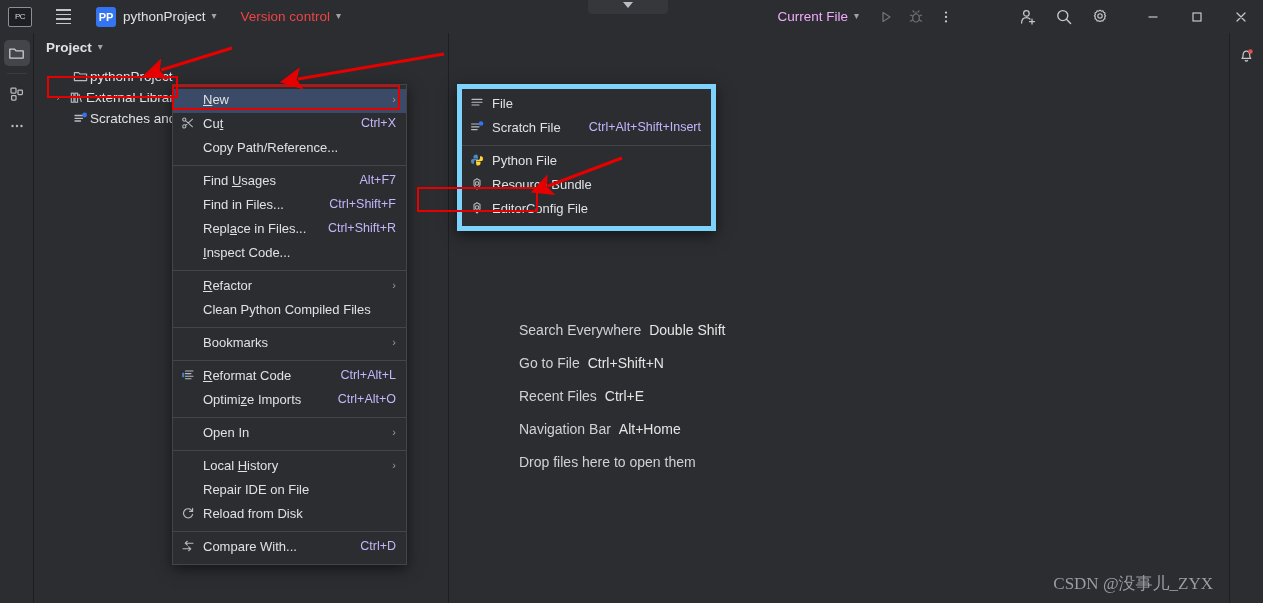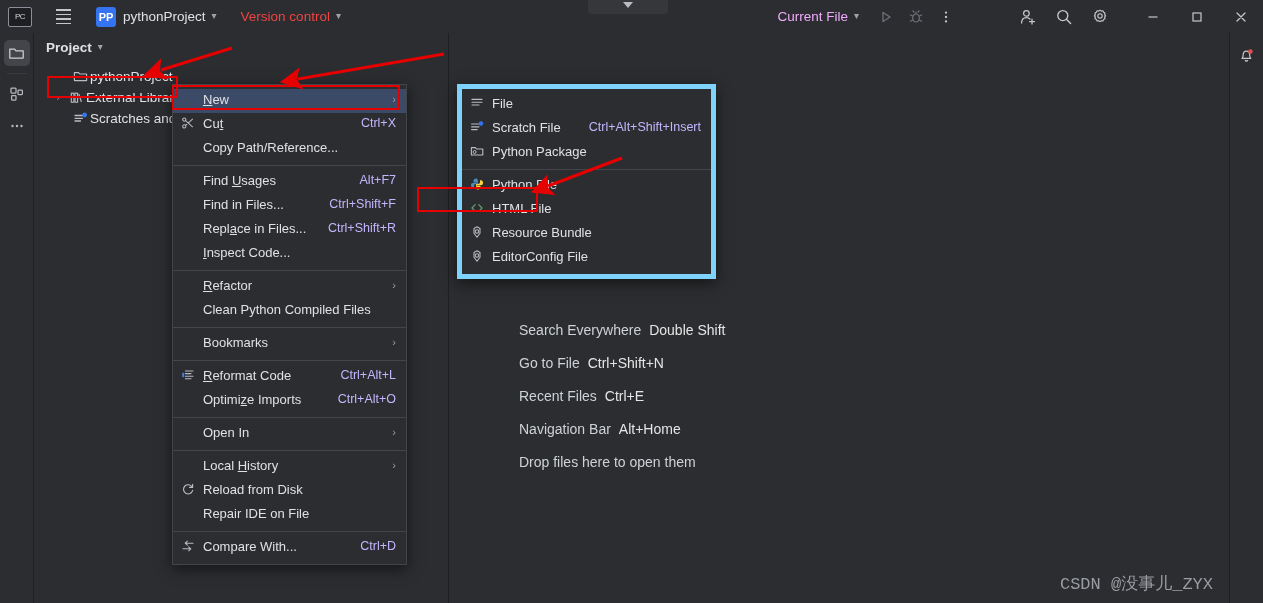--- a/index.html
+++ b/index.html
@@ -88,21 +88,21 @@
   .editor {
     position: absolute; left: 450px; top: 33px; right: 34px; bottom: 0;
     background: #2b2d30;
   }
   .hints { position: absolute; left: 69px; top: 289px; }
   .hint-row { height: 33px; display: flex; align-items: baseline; font-size: 14px; }
   .hint-label { color: #cfd2d6; }
   .hint-key { color: #e5e5e5; margin-left: 8px; }
   .watermark {
     position: absolute; right: 16px; bottom: 8px; color: #9a9da2; font-size: 17px;
-    font-family: Liberation Mono, monospace;
+    font-family: Liberation Serif, serif;
   }
 
   
   .ctxmenu {
     position: absolute; left: 172px; top: 84px; width: 235px;
     background: #2b2d30; border: 1px solid #43454a;
     box-shadow: 0 4px 14px rgba(0,0,0,0.55);
     padding: 4px 0;
     z-index: 40;
   }
@@ -419,34 +419,34 @@
 
     <div class="msep"></div>
 
     <div class="mi">
       <span class="mi-ico"></span>
       <span class="mi-label">Local <u>H</u>istory</span>
       <span class="mi-arrow">›</span>
     </div>
 
     <div class="mi">
+      <span class="mi-ico"></span>
+      <span class="mi-label">Repair IDE on File</span>
+    </div>
+
+    <div class="mi">
       <span class="mi-ico">
         <svg class="icn" width="14" height="14" viewBox="0 0 14 14">
           <path d="M11.2 5.2 A4.6 4.6 0 1 0 11.6 8.4" fill="none" stroke="#b9bcc2" stroke-width="1.15" stroke-linecap="round"></path>
           <path d="M11.6 2.4 L11.6 5.4 L8.6 5.4" fill="none" stroke="#b9bcc2" stroke-width="1.15" stroke-linecap="round" stroke-linejoin="round"></path>
         </svg>
       </span>
       <span class="mi-label">Reload from Disk</span>
     </div>
 
-    <div class="mi">
-      <span class="mi-ico"></span>
-      <span class="mi-label">Repair IDE on File</span>
-    </div>
-
     <div class="msep"></div>
 
     <div class="mi">
       <span class="mi-ico">
         <svg class="icn" width="14" height="14" viewBox="0 0 14 14">
           <path d="M2 9.8 H9.5 M7.6 7.8 L9.8 9.8 L7.6 11.8" fill="none" stroke="#b9bcc2" stroke-width="1.05" stroke-linecap="round" stroke-linejoin="round"></path>
           <path d="M12 4.2 H4.5 M6.4 2.2 L4.2 4.2 L6.4 6.2" fill="none" stroke="#b9bcc2" stroke-width="1.05" stroke-linecap="round" stroke-linejoin="round"></path>
         </svg>
       </span>
       <span class="mi-label">Compare With...</span>
@@ -471,50 +471,33 @@
         <svg class="icn" width="14" height="14" viewBox="0 0 14 14">
           <path d="M1.6 4 H11 M1.6 6.8 H9 M1.6 9.6 H7.2" stroke="#b9bcc2" stroke-width="1.15" stroke-linecap="round"></path>
           <circle cx="11" cy="3.5" r="2.3" fill="#3574f0"></circle>
         </svg>
       </span>
       <span class="mi-label">Scratch File</span>
       <span class="mi-key">Ctrl+Alt+Shift+Insert</span>
     </div>
 
 
-    <div class="mi">
-      <span class="mi-ico">
-        <svg class="icn" width="14" height="14" viewBox="0 0 14 14">
-          <path d="M1.4 3.6 H5.4 L6.5 5 H12.8 V11 H1.4 Z" fill="none" stroke="#b9bcc2" stroke-width="1.1" stroke-linejoin="round"></path>
-          <circle cx="4.6" cy="8" r="1.5" fill="none" stroke="#b9bcc2" stroke-width="1"></circle>
-        </svg>
-      </span>
-      <span class="mi-label">Python Package</span>
-    </div>
 
     <div class="msep"></div>
 
     <div class="mi">
       <span class="mi-ico">
         <svg class="icn" width="14" height="14" viewBox="0 0 14 14">
           <path d="M7 1.4 C4.6 1.4 3.5 2.2 3.5 3.8 V5.4 H7.2 V6 H2.8 C1.6 6 1 6.9 1 8.3 C1 9.8 1.7 10.7 2.9 10.7 H4 V9 C4 7.8 4.8 7.1 6 7.1 H7.9 V3.8 C7.9 2.4 7 1.4 7 1.4 Z" fill="#4b8bbe"></path>
           <path d="M7 12.6 C9.4 12.6 10.5 11.8 10.5 10.2 V8.6 H6.8 V8 H11.2 C12.4 8 13 7.1 13 5.7 C13 4.2 12.3 3.3 11.1 3.3 H10 V5 C10 6.2 9.2 6.9 8 6.9 H6.1 V10.2 C6.1 11.6 7 12.6 7 12.6 Z" fill="#ffd43b"></path>
         </svg>
       </span>
       <span class="mi-label">Python File</span>
     </div>
 
-    <div class="mi">
-      <span class="mi-ico">
-        <svg class="icn" width="14" height="14" viewBox="0 0 14 14">
-          <path d="M5.2 3.6 L2 7 L5.2 10.4 M8.8 3.6 L12 7 L8.8 10.4" fill="none" stroke="#5f9e6f" stroke-width="1.25" stroke-linecap="round" stroke-linejoin="round"></path>
-        </svg>
-      </span>
-      <span class="mi-label">HTML File</span>
-    </div>
 
     <div class="mi">
       <span class="mi-ico">
         <svg class="icn" width="14" height="14" viewBox="0 0 14 14">
           <path d="M7 1.8 L10 3.5 V8.2 L7 12.2 L4 8.2 V3.5 Z" fill="none" stroke="#b9bcc2" stroke-width="1.05" stroke-linejoin="round"></path>
           <circle cx="7" cy="6.4" r="1.7" fill="none" stroke="#b9bcc2" stroke-width="1.05"></circle>
         </svg>
       </span>
       <span class="mi-label">Resource Bundle</span>
     </div>

